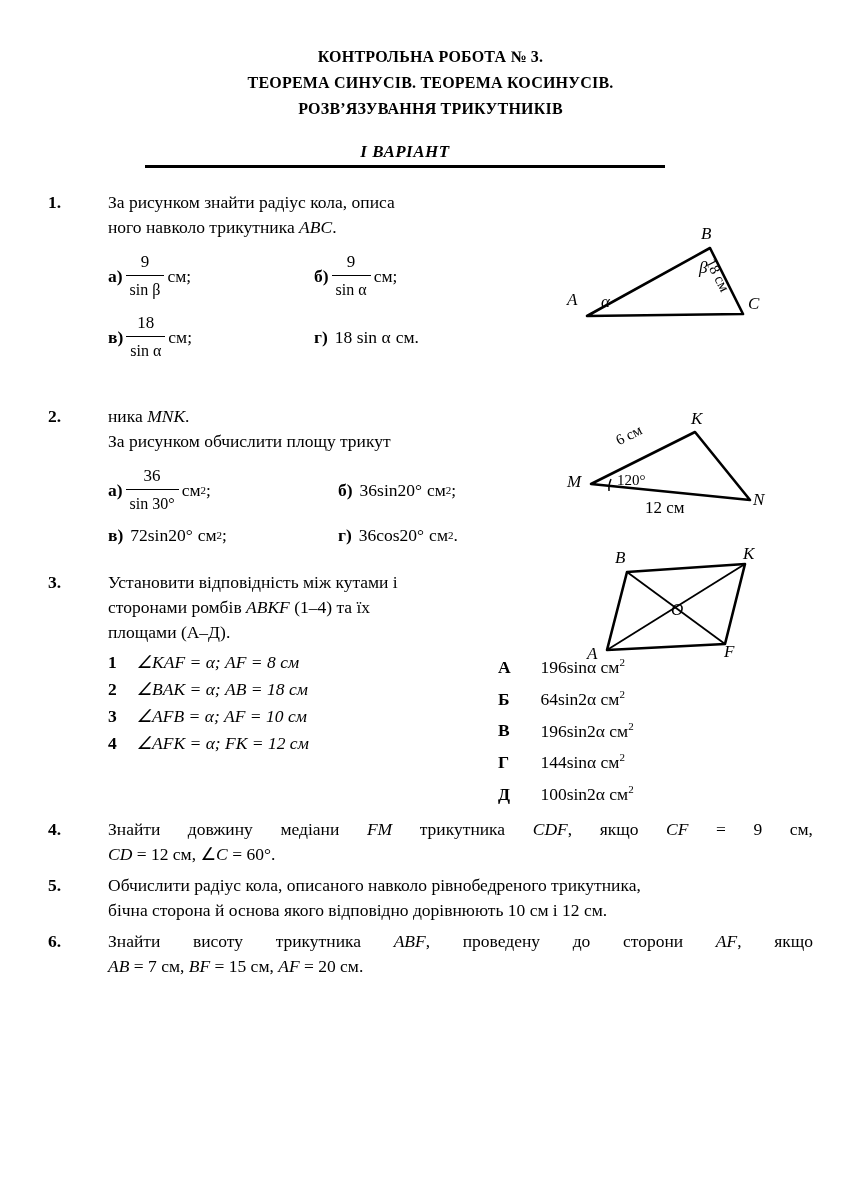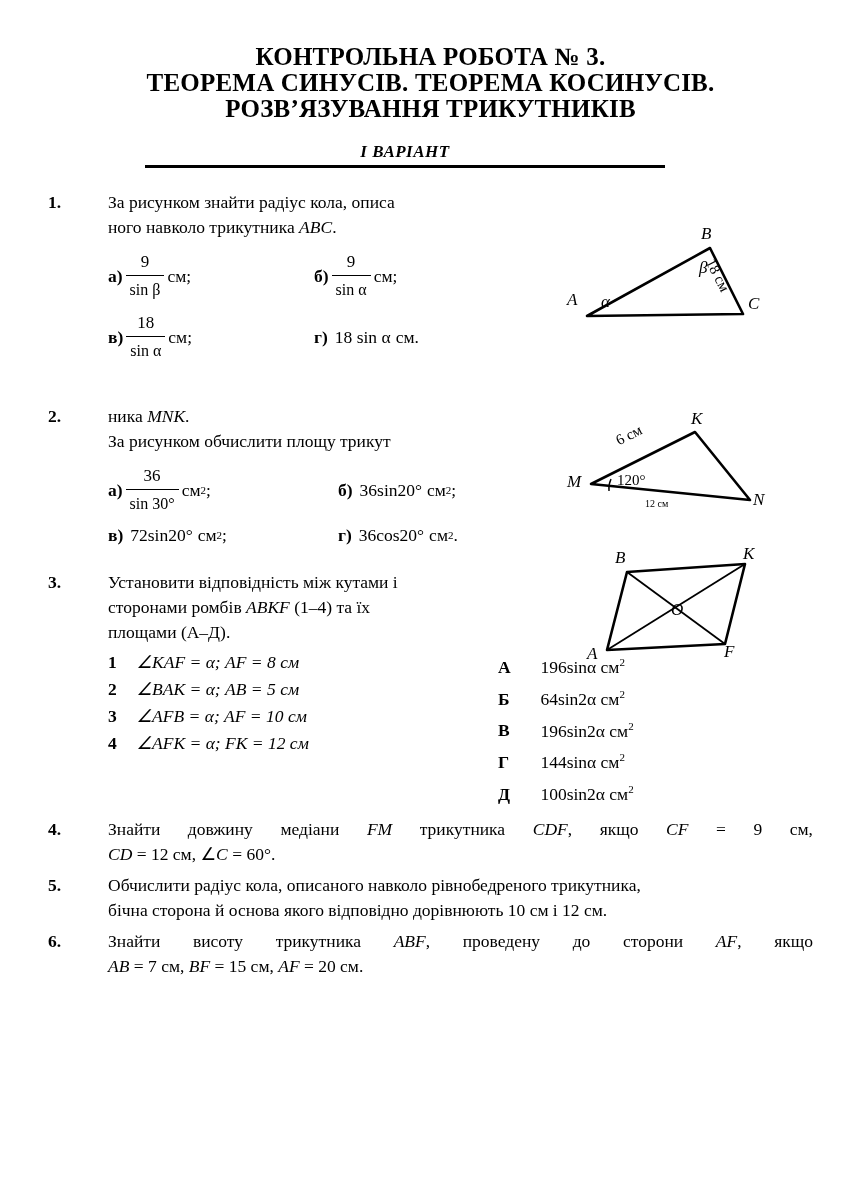--- a/index.html
+++ b/index.html
@@ -18,21 +18,21 @@
   .page {
     position: relative;
     width: 861px;
     height: 1200px;
     padding: 0;
   }
   
   .title {
     text-align: center;
     font-weight: bold;
-    font-size: 25px;
+    font-size: 16px;
     line-height: 26px;
     letter-spacing: 0.2px;
     margin-top: 44px;
   }
   .title div { white-space: nowrap; }
 
   .variant-wrap {
     margin-top: 20px;
     width: 520px;
     margin-left: 145px;
@@ -247,21 +247,21 @@
   <div class="fig" style="left:545px; top:368px; width:290px; height:115px;">
     <svg width="290" height="115" viewBox="0 0 290 115">
       <polygon points="46,72 150,20 205,88" fill="none" stroke="#000" stroke-width="2.6" stroke-linejoin="round"></polygon>
       <path d="M 66,67 A 22,22 0 0 0 64,79" fill="none" stroke="#000" stroke-width="1.4"></path>
     </svg>
     <span class="lbl" style="left:22px; top:60px;">M</span>
     <span class="lbl" style="left:208px; top:78px;">N</span>
     <span class="lbl" style="left:146px; top:-3px;">K</span>
     <span class="lbl rm" style="left:68px; top:22px; font-size:15px; transform:rotate(-27deg); transform-origin:left top;">6 см</span>
     <span class="lbl rm" style="left:72px; top:60px; font-size:15px;">120°</span>
-    <span class="lbl rm" style="left:100px; top:86px; font-size:10px;">12 см</span>
+    <span class="lbl rm" style="left:100px; top:86px; font-size:17px;">12 см</span>
   </div>
 
   <div class="task" style="margin-top:22px;">
     <span class="num">3.</span>
     <div class="body" style="width:420px;">
       <div>Установити відповідність між кутами і</div>
       <div>
         <span>сторонами ромбів </span><i>ABKF</i><span> (1–4) та їх</span>
       </div>
       <div>площами (А–Д).</div>
@@ -282,21 +282,21 @@
   </div>
 
   <div class="match" style="height:160px;">
     <div class="left">
       <div>
         <span class="idx">1</span>
         <span style="font-style:italic;">∠KAF = α; AF = 8 см</span>
       </div>
       <div>
         <span class="idx">2</span>
-        <span style="font-style:italic;">∠BAK = α; AB = 5 см</span>
+        <span style="font-style:italic;">∠BAK = α; AB = 18 см</span>
       </div>
       <div>
         <span class="idx">3</span>
         <span style="font-style:italic;">∠AFB = α; AF = 10 см</span>
       </div>
       <div>
         <span class="idx">4</span>
         <span style="font-style:italic;">∠AFK = α; FK = 12 см</span>
       </div>
     </div>

